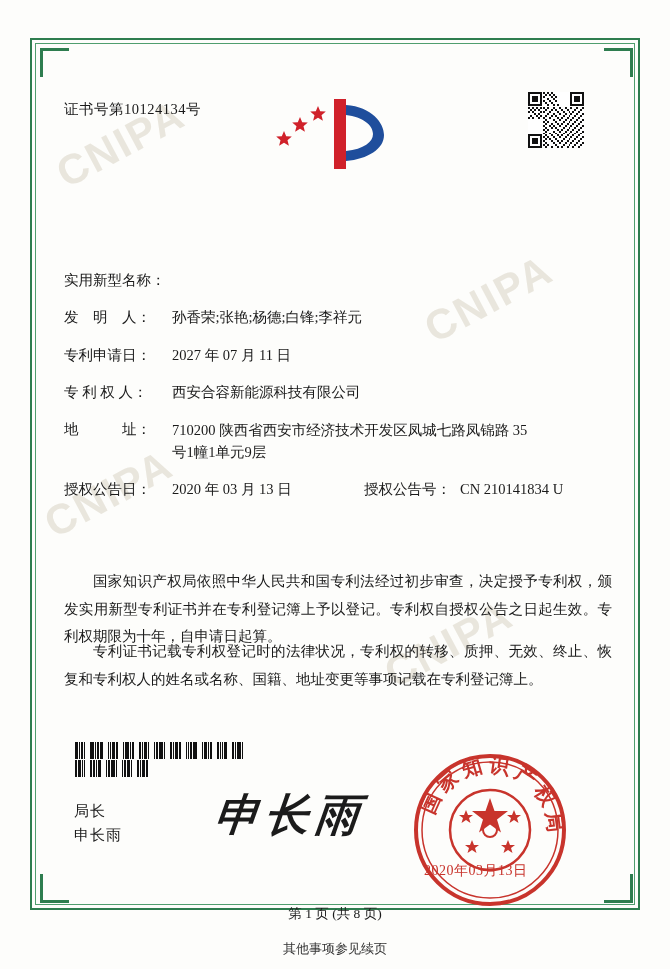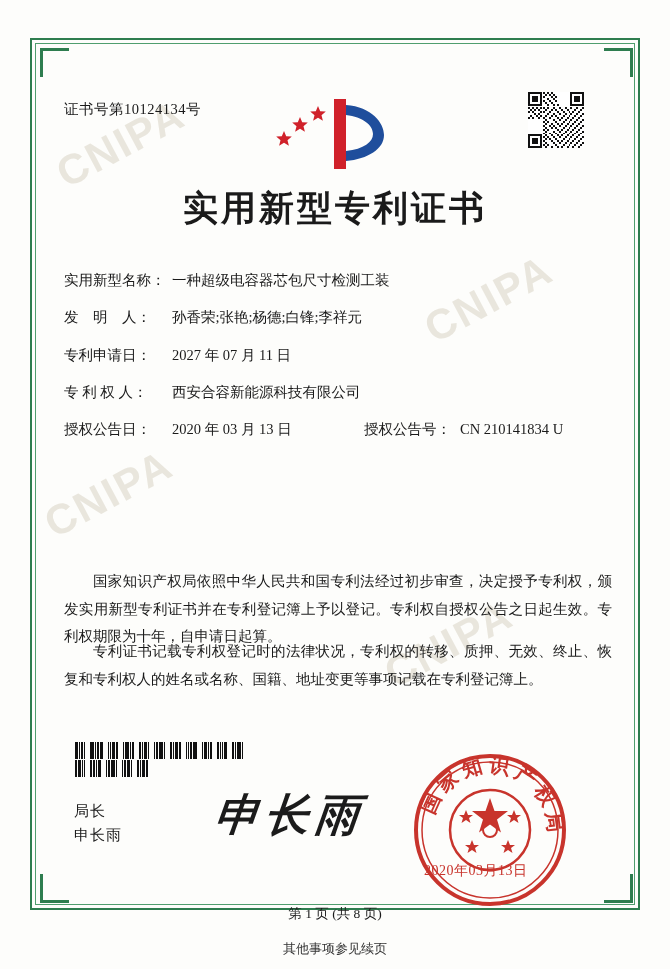--- a/index.html
+++ b/index.html
@@ -464,38 +464,41 @@
       <g fill="#d0212a">
         <polygon points="12,36 14.2,41.2 19.8,41.6 15.5,45.3 16.9,50.8 12,47.7 7.1,50.8 8.5,45.3 4.2,41.6 9.8,41.2"></polygon>
         <polygon points="28,22 30.2,27.2 35.8,27.6 31.5,31.3 32.9,36.8 28,33.7 23.1,36.8 24.5,31.3 20.2,27.6 25.8,27.2"></polygon>
         <polygon points="46,11 48.2,16.2 53.8,16.6 49.5,20.3 50.9,25.8 46,22.7 41.1,25.8 42.5,20.3 38.2,16.6 43.8,16.2"></polygon>
       </g>
       <path d="M62 4 L74 4 L74 74 L62 74 Z" fill="#d0212a"></path>
       <path d="M74 10 C100 12 112 28 112 40 C112 54 96 64 74 66 L74 56 C92 54 101 47 101 39 C101 30 91 22 74 20 Z" fill="#1f4e9c"></path>
       <path d="M62 4 L74 4 L74 20 C68 17 64 12 62 4 Z" fill="#d0212a"></path>
     </svg>
 
-    <div class="title">实用新型专利证书</div>
 
     <div class="fields">
       <div class="row">
         <div class="label">实用新型名称：</div>
-        <div class="val">一种超级电容器芯包尺寸检测工装</div>
       </div>
       <div class="row">
         <div class="label">发　明　人：</div>
         <div class="val">孙香荣;张艳;杨德;白锋;李祥元</div>
       </div>
       <div class="row">
         <div class="label">专利申请日：</div>
         <div class="val">2027 年 07 月 11 日</div>
       </div>
       <div class="row">
         <div class="label">专 利 权 人：</div>
         <div class="val">西安合容新能源科技有限公司</div>
+      </div>
+      <div class="row addr">
+        <div class="label">地　　　址：</div>
+        <div class="val" style="white-space: pre-line;">710200 陕西省西安市经济技术开发区凤城七路凤锦路 35
+号1幢1单元9层</div>
       </div>
       <div class="row pub">
         <div class="pub-left">
           <div class="label">授权公告日：</div>
           <div class="val">2020 年 03 月 13 日</div>
         </div>
         <div class="pub-right">
           <div class="label2">授权公告号：</div>
           <div class="val">CN 210141834 U</div>
         </div>

